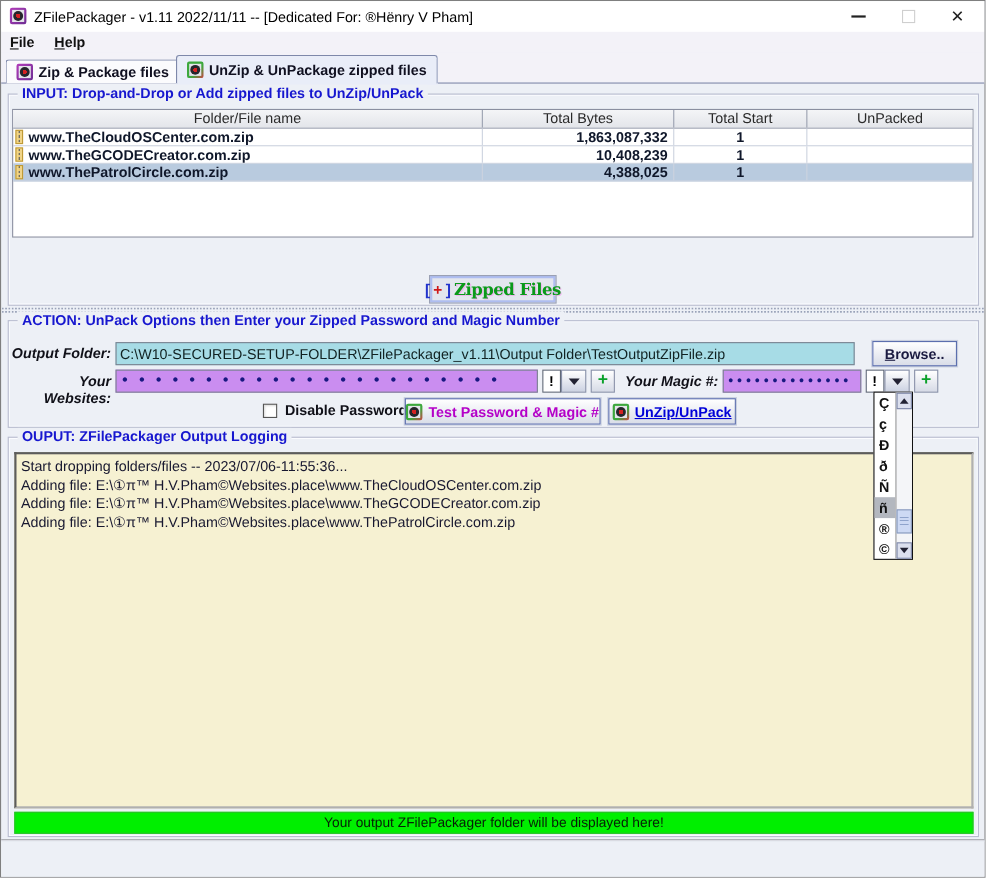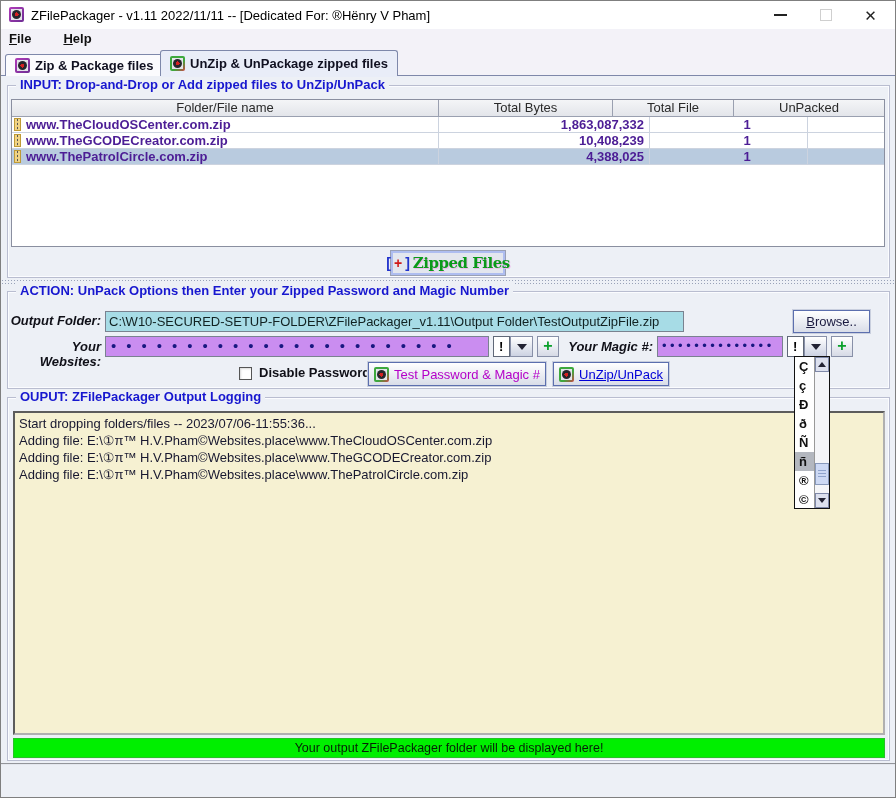--- a/index.html
+++ b/index.html
@@ -20,21 +20,21 @@
   .ic-green  { background:linear-gradient(135deg,#3da83d 60%,#c44 ); }
   .titlebar .cam-icon { position:absolute; left:8px; top:6px; }
   .winbtn { position:absolute; top:0; width:45px; height:28px; display:flex; align-items:center; justify-content:center; cursor:default; }
   .btn-min { left:757px; } .btn-max { left:802px; } .btn-close { left:847px; }
   .dash { width:13px; height:2px; background:#222; }
   .maxsq { width:12px; height:12px; border:1px solid #cfcfcf; }
   .xchar { font-size:15px; color:#222; line-height:1; }
 
   
   .menubar { position:absolute; left:0; top:28px; width:100%; height:19px; background:#f3f2f8;
-             display:flex; align-items:center; gap:32px; padding-left:8px; }
+             display:flex; align-items:center; gap:18px; padding-left:8px; }
   .menu-item { font-weight:bold; font-size:13px; color:#111; }
   .menu-item u, .mn u { text-decoration:underline; }
 
   
   .tabstrip { position:absolute; left:0; top:47px; width:100%; height:28px; background:#f3f2f8;
               border-bottom:1px solid #7e88aa; }
   .tab { position:absolute; display:flex; align-items:center; gap:5px; padding:0 9px;
          border:1px solid #7e88aa; border-bottom:none; border-radius:3px 3px 0 0;
          font-weight:bold; font-size:13px; color:#101020; }
   .tab1 { left:4px; top:6px; height:22px; background:#fbfbfd; }
@@ -42,28 +42,28 @@
 
   
   .groupbox { position:absolute; border:1px solid #b9bdd0; box-shadow:inset 0 0 0 1px #fbfcff; }
   .gtitle { position:absolute; top:-9px; left:8px; background:#edf0f6; padding:0 4px;
             font-weight:bold; font-size:13px; color:#1717cf; white-space:nowrap; }
   .g-input  { left:6px; top:84px;  width:883px; height:193px; }
   .g-action { left:6px; top:290px; width:883px; height:98px;  }
   .g-output { left:6px; top:396px; width:883px; height:364px; }
 
   
-  .tablebox { position:absolute; left:10px; top:98px; width:874px; height:148px;
+  .tablebox { position:absolute; left:10px; top:98px; width:874px; height:117px;
               background:#fff; border:1px solid #8a8fa0; }
   .thead { display:flex; height:17px; background:linear-gradient(#f4f5f7,#e3e5ea);
            border-bottom:1px solid #9aa0b0; }
   .th { font-size:13px; color:#2a2a2a; text-align:center; line-height:16px; border-right:1px solid #9aa0b0; }
   .th:last-child { border-right:none; }
   .w-name{width:427px;} .w-bytes{width:174px;} .w-files{width:121px;} .w-unp{flex:1;}
-  .trow { display:flex; height:16px; border-bottom:1px solid #ccd3df; font-size:13px; font-weight:bold; color:#4c1d95;gap:37px; }
+  .trow { display:flex; height:16px; border-bottom:1px solid #ccd3df; font-size:13px; font-weight:bold; color:#0f172a; }
   .trow.selected { background:#b9cbdf; }
   .c { line-height:15px; border-right:1px solid #ccd3df; }
   .c-name { width:427px; padding-left:14px; position:relative; overflow:hidden; white-space:nowrap; }
   .c-bytes{ width:174px; text-align:right; padding-right:5px; }
   .c-files{ width:121px; text-align:center; }
   .c-unp  { flex:1; border-right:none; }
   .zip-ico { position:absolute; left:2px; top:1px; width:7px; height:13px; background:#f0d488; border:1px solid #bf9a36; }
   .zip-ico::after { content:''; position:absolute; left:2px; top:0; bottom:0; width:1px;
                     background:repeating-linear-gradient(#555 0 2px,#e8c66e 2px 4px); }
 
@@ -81,21 +81,21 @@
 
   
   .flabel { position:absolute; font-weight:bold; font-size:13px; color:#101018; text-align:right; width:92px; left:8px;font-style:italic; }
   .field { position:absolute; height:21px; border:1px solid #7a8290; font-size:13px; line-height:19px; }
   .f-cyan  { background:var(--field-cyan,#a7dce6); color:#122; padding:0 3px; white-space:nowrap; overflow:hidden; }
   .f-purple{ background:var(--field-purple,#ca8df0); color:#181880; overflow:hidden; white-space:nowrap; }
   .dots-lg { font-size:15px; letter-spacing:10px; padding-left:5px; line-height:18px; }
   .dots-sm { font-size:13px; letter-spacing:3.5px; padding-left:4px; line-height:18px; }
   .mbtn { position:absolute; background:linear-gradient(#ffffff,#d9dde8); border:1px solid #5c6fae;
           box-shadow:0 0 0 1px #c9cfde; display:flex; align-items:center; justify-content:center;
-          font-weight:normal; font-size:13px; color:#1a1a40; gap:5px; cursor:default; }
+          font-weight:bold; font-size:13px; color:#1a1a40; gap:5px; cursor:default; }
   .excl { position:absolute; background:#fff; border:1px solid #606878; font-weight:bold; font-size:13px;
           line-height:19px; padding-left:5px; color:#000; height:21px; }
   .dropbtn { position:absolute; height:21px; background:linear-gradient(#fff,#ccd2e2); border:1px solid #8890a8;
              display:flex; align-items:center; justify-content:center; }
   .tri-dn { width:0; height:0; border-left:5px solid transparent; border-right:5px solid transparent; border-top:6px solid #223; }
   .tri-up { width:0; height:0; border-left:4px solid transparent; border-right:4px solid transparent; border-bottom:5px solid #223; }
   .tri-d2 { width:0; height:0; border-left:4px solid transparent; border-right:4px solid transparent; border-top:5px solid #223; }
   .plusbtn { position:absolute; height:21px; width:22px; background:linear-gradient(#fff,#d6dae6);
              border:1px solid #8890a8; color:#0aa02a; font-weight:bold; font-size:16px; text-align:center; line-height:18px; }
   .cbox { position:absolute; left:238px; top:366px; width:13px; height:13px; background:#fff;
@@ -167,21 +167,21 @@
   </div>
 
   <div class="groupbox g-input">
     <span class="gtitle">INPUT: Drop-and-Drop or Add zipped files to UnZip/UnPack</span>
   </div>
 
   <div class="tablebox">
     <div class="thead">
       <div class="th w-name">Folder/File name</div>
       <div class="th w-bytes">Total Bytes</div>
-      <div class="th w-files">Total File</div>
+      <div class="th w-files">Total Start</div>
       <div class="th w-unp">UnPacked</div>
     </div>
     <div>
         <div class="trow">
           <div class="c c-name"><span class="zip-ico"></span>www.TheCloudOSCenter.com.zip</div>
           <div class="c c-bytes">1,863,087,332</div>
           <div class="c c-files">1</div>
           <div class="c c-unp"></div>
         </div>
         <div class="trow">
@@ -206,21 +206,21 @@
     <span class="zf-label">Zipped Files</span>
   </div>
 
   <div class="dotsep"></div>
 
   <div class="groupbox g-action">
     <span class="gtitle">ACTION: UnPack Options then Enter your Zipped Password and Magic Number</span>
   </div>
 
   <span class="flabel" style="top:312px;">Output Folder:</span>
-  <div class="field f-cyan" style="left:104px; top:310px; width:579px;">C:\W10-SECURED-SETUP-FOLDER\ZFilePackager_v1.11\Output Folder\TestOutputZipFile.zip</div>
+  <div class="field f-cyan" style="left:104px; top:310px; width:672px;">C:\W10-SECURED-SETUP-FOLDER\ZFilePackager_v1.11\Output Folder\TestOutputZipFile.zip</div>
   <div class="mbtn" style="left:792px; top:309px; width:77px; height:23px;">
     <span><u>B</u>rowse..</span>
   </div>
 
   <span class="flabel" style="top:338px;">Your Websites:</span>
   <div class="field f-purple dots-lg" style="left:104px; top:335px; width:384px;">•••••••••••••••••••••••</div>
   <div class="excl" style="left:492px; top:335px; width:17px;">!</div>
   <div class="dropbtn" style="left:509px; top:335px; width:23px;">
       <div class="tri-dn"></div>
     </div>

